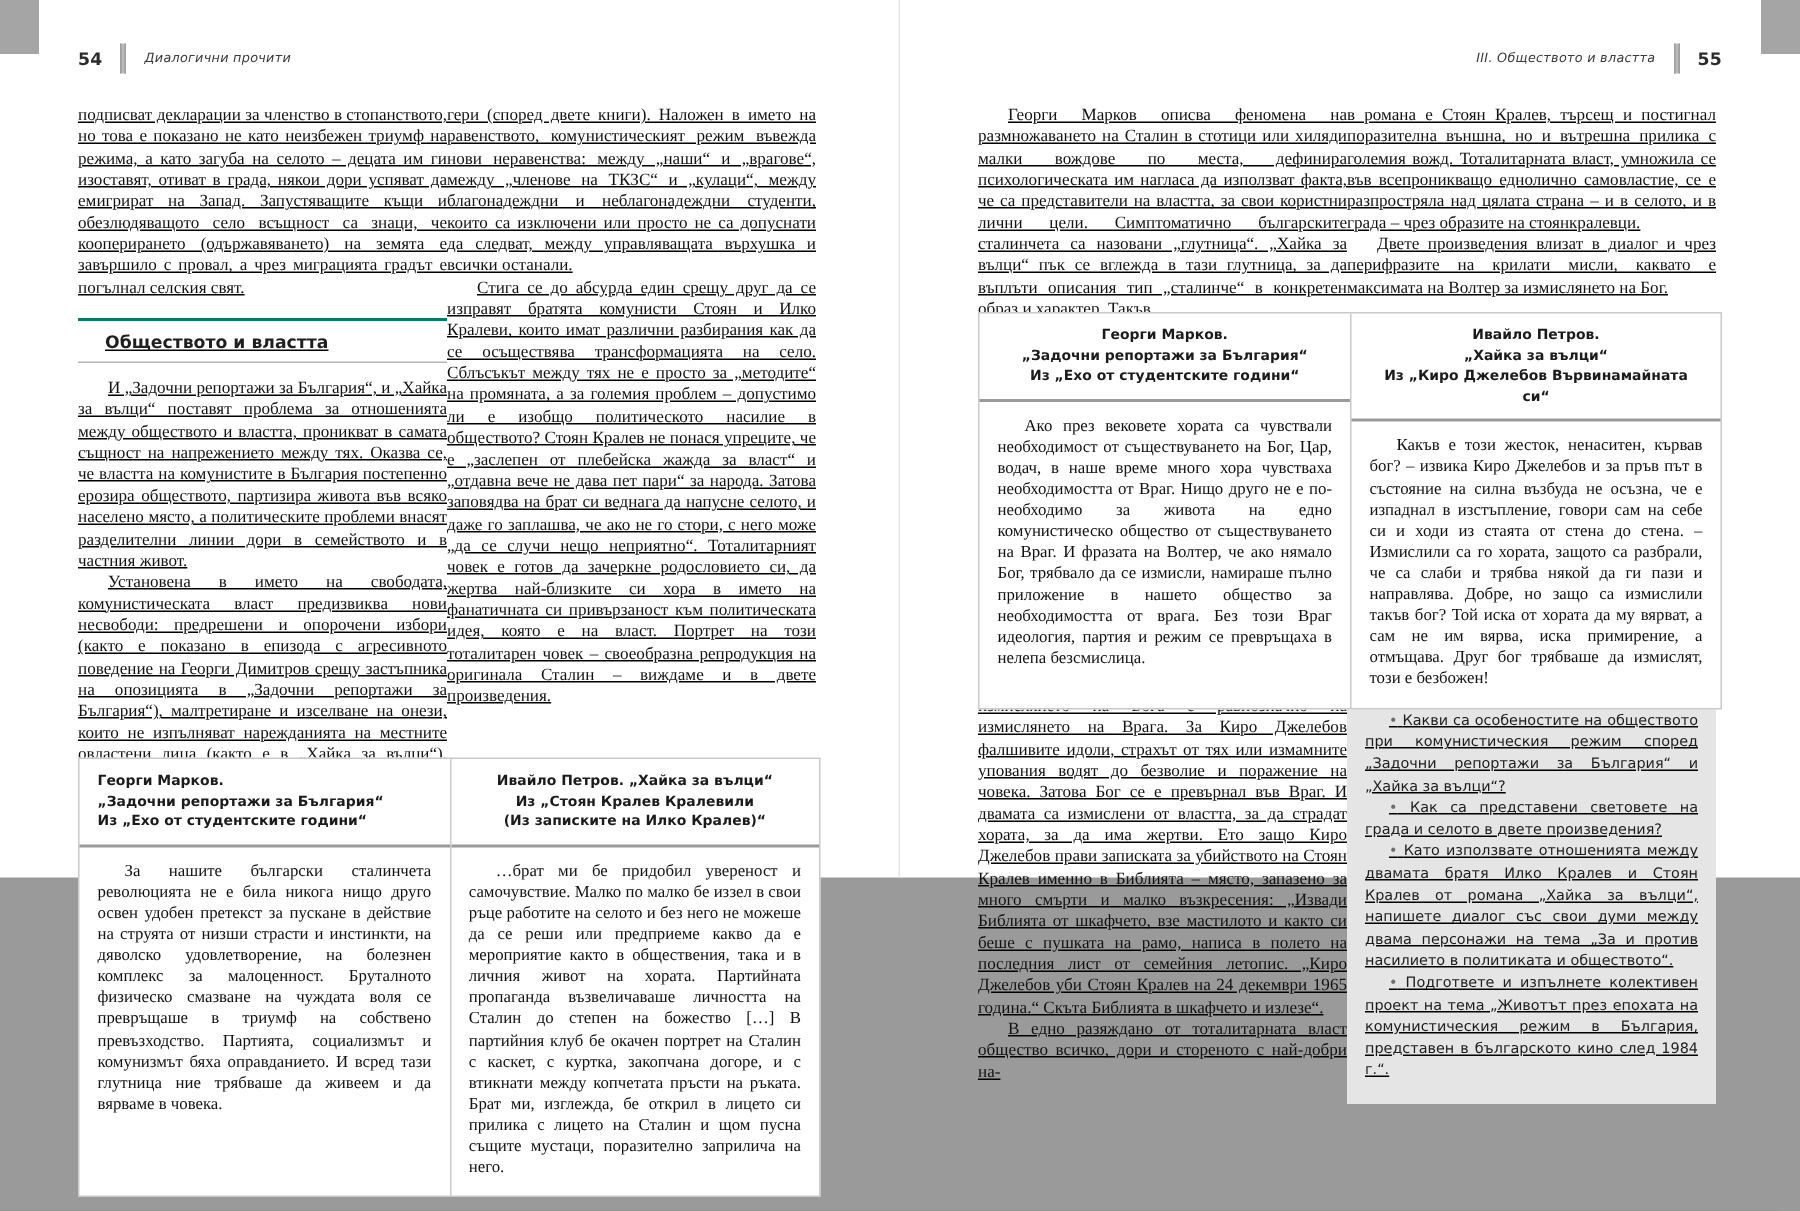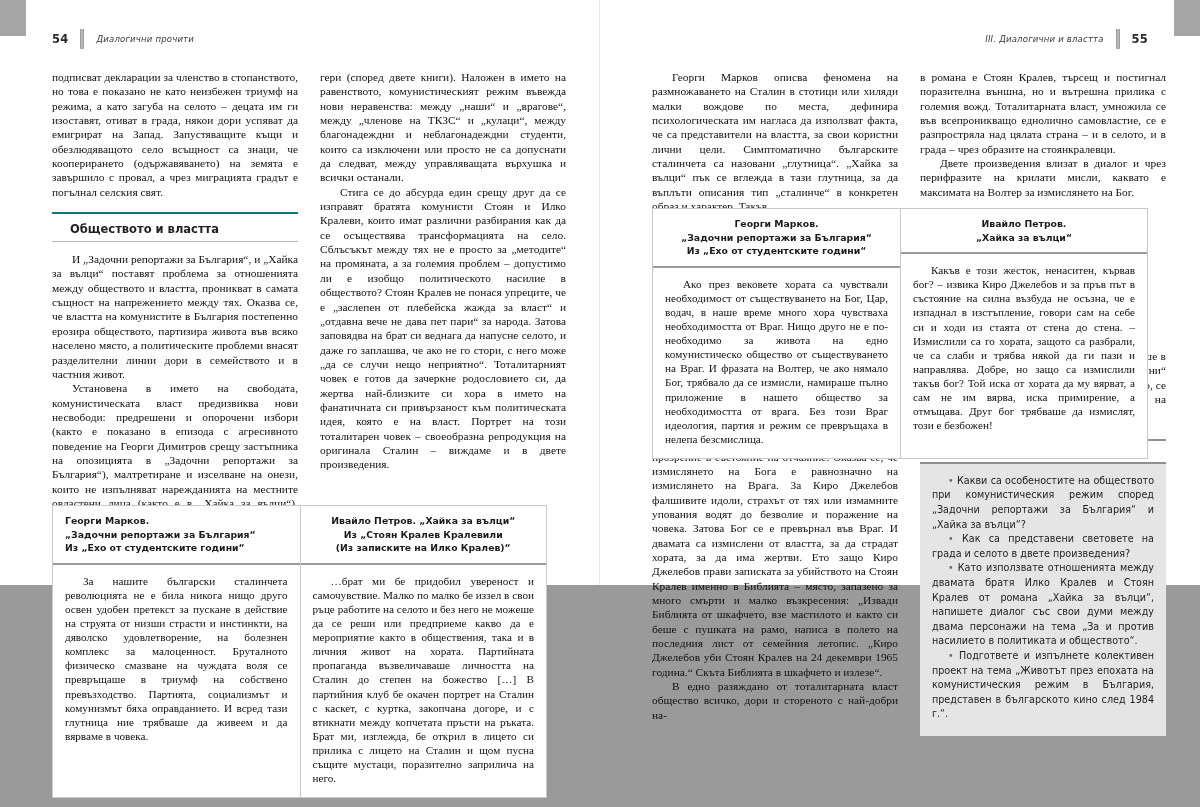--- a/index.html
+++ b/index.html
@@ -76,21 +76,21 @@
   .rh-title { font-style: italic; }
 
   
   .cols {
     position: absolute;
     top: 70px;
     bottom: 46px;
     left: 52px;
     right: 52px;
     display: flex;
-    gap: 22px;
+    text-decoration: underline;
   }
   .col {
     width: 246px;
     flex: 0 0 246px;
     position: relative;
   }
 
   p.body {
     margin: 0;
     font-family: "Liberation Serif", serif;
@@ -261,21 +261,21 @@
           <p>…брат ми бе придобил увереност и самочувствие. Малко по малко бе иззел в свои ръце работите на селото и без него не можеше да се реши или предприеме какво да е мероприятие както в обществения, така и в личния живот на хората. Партийната пропаганда възвеличаваше личността на Сталин до степен на божество […] В партийния клуб бе окачен портрет на Сталин с каскет, с куртка, закопчана догоре, и с втикнати между копчетата пръсти на ръката. Брат ми, изглежда, бе открил в лицето си прилика с лицето на Сталин и щом пусна същите мустаци, поразително заприлича на него.</p>
         </div>
       </div>
     </div>
   </div>
 
   <div class="page right">
     <div class="bleed r"></div>
 
     <div class="runhead right">
-      <span class="rh-title">III. Диалогични и властта</span>
+      <span class="rh-title">III. Обществото и властта</span>
       <span class="rh-rule"></span>
       <span class="folio">55</span>
     </div>
 
     <div class="cols">
 
       <div class="col">
         <p class="body ind">Георги Марков описва феномена на размножаването на Сталин в стотици или хиляди малки вождове по места, дефинира психологическата им нагласа да използват факта, че са представители на властта, за свои користни лични цели. Симптоматично българските сталинчета са назовани „глутница“. „Хайка за вълци“ пък се вглежда в тази глутница, за да въплъти описания тип „сталинче“ в конкретен образ и характер. Такъв</p>
 
         <div style="height:150px;"></div>
@@ -315,20 +315,21 @@
           <div>Из „Ехо от студентските години“</div>
         </div>
         <div class="cellbody">
           <p>Ако през вековете хората са чувствали необходимост от съществуването на Бог, Цар, водач, в наше време много хора чувстваха необходимостта от Враг. Нищо друго не е по-необходимо за живота на едно комунистическо общество от съществуването на Враг. И фразата на Волтер, че ако нямало Бог, трябвало да се измисли, намираше пълно приложение в нашето общество за необходимостта от врага. Без този Враг идеология, партия и режим се превръщаха в нелепа безсмислица.</p>
         </div>
       </div>
       <div class="cell">
         <div class="cellhead c">
           <div>Ивайло Петров.</div>
           <div>„Хайка за вълци“</div>
+          <div>Из „Киро Джелебов Вървинамайната си“</div>
         </div>
         <div class="cellbody">
           <p>Какъв е този жесток, ненаситен, кървав бог? – извика Киро Джелебов и за пръв път в състояние на силна възбуда не осъзна, че е изпаднал в изстъпление, говори сам на себе си и ходи из стаята от стена до стена. – Измислили са го хората, защото са разбрали, че са слаби и трябва някой да ги пази и направлява. Добре, но защо са измислили такъв бог? Той иска от хората да му вярват, а сам не им вярва, иска примирение, а отмъщава. Друг бог трябваше да измислят, този е безбожен!</p>
         </div>
       </div>
     </div>
   </div>
 
 </div>
 

